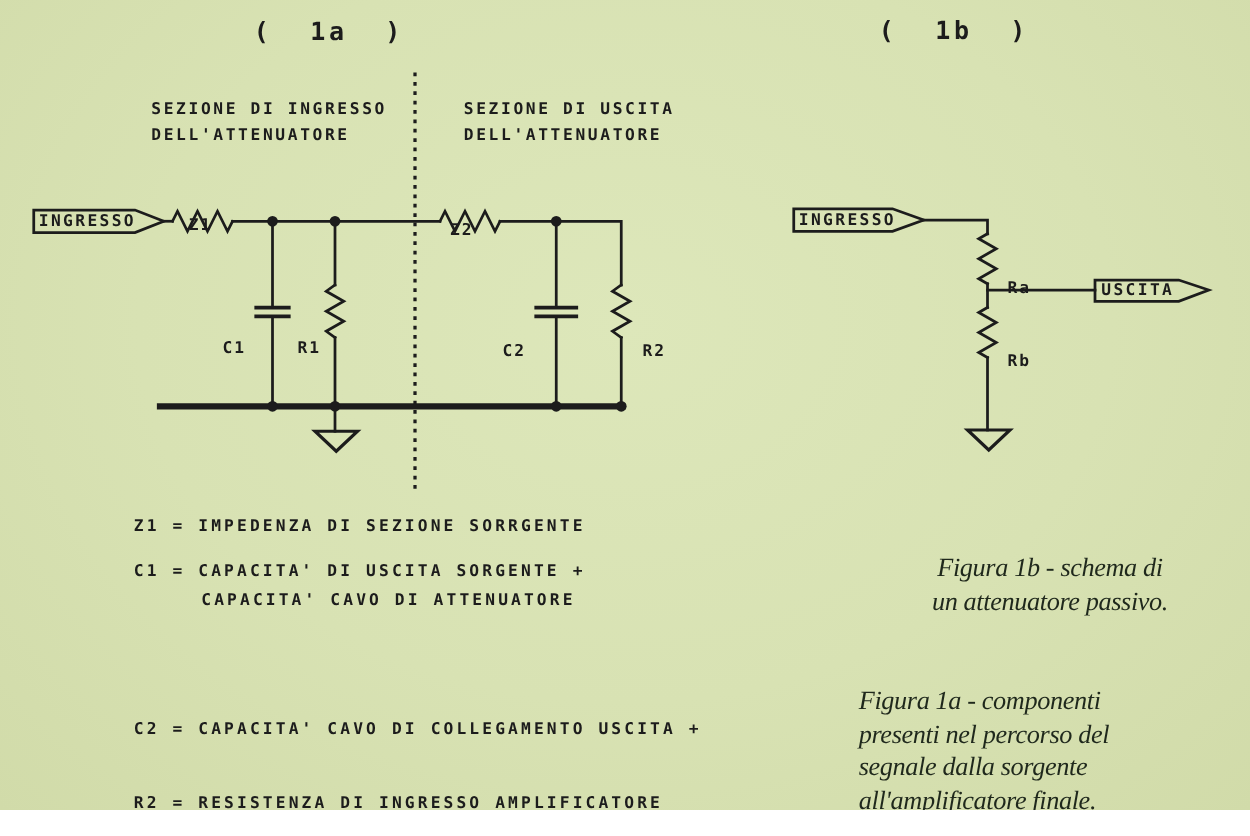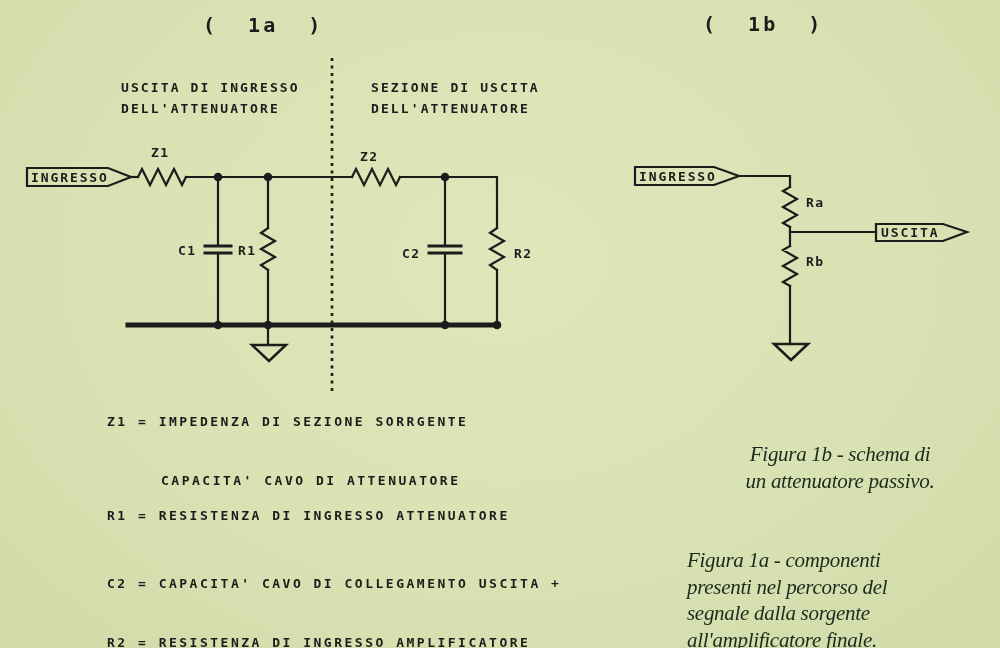--- a/index.html
+++ b/index.html
@@ -15,21 +15,21 @@
     position:absolute;
     font-family:"DejaVu Sans Mono", monospace;
     font-weight:bold;
     color:#1c1c1c;
     font-size:13px;
     letter-spacing:2.1px;
     white-space:pre;
     line-height:1;
   }
   .title{font-size:20px;letter-spacing:3px;}
-  .lbl{letter-spacing:1.5px;}
+  .lbl{letter-spacing:1.5px;margin-top:28px;}
   .tagtext{font-size:13px;letter-spacing:1.9px;}
   .legend{left:107px;letter-spacing:2.5px;}
   .legend.indent{left:161px;}
   .caption{
     position:absolute;
     font-family:"Liberation Serif", serif;
     font-style:italic;
     color:#1f281c;
     font-size:21px;
     letter-spacing:-0.3px;
@@ -90,42 +90,42 @@
       <circle cx="218" cy="325" r="4.3"></circle>
       <circle cx="268" cy="325" r="4.3"></circle>
       <circle cx="445" cy="325" r="4.3"></circle>
       <circle cx="497" cy="325" r="4.3"></circle>
     </g>
   </svg>
 
   <div class="mono title" style="left:203px;top:15px">(  1a  )</div>
   <div class="mono title" style="left:703px;top:14px">(  1b  )</div>
 
-  <div class="mono" style="left:121px;top:81px">USCITA DI INGRESSO</div>
+  <div class="mono" style="left:121px;top:81px">SEZIONE DI INGRESSO</div>
   <div class="mono" style="left:121px;top:102px">DELL'ATTENUATORE</div>
   <div class="mono" style="left:371px;top:81px">SEZIONE DI USCITA</div>
   <div class="mono" style="left:371px;top:102px">DELL'ATTENUATORE</div>
 
   <div class="mono tagtext" style="left:31px;top:171px">INGRESSO</div>
   <div class="mono tagtext" style="left:639px;top:170px">INGRESSO</div>
   <div class="mono tagtext" style="left:881px;top:226px">USCITA</div>
 
   <div class="mono lbl" style="left:151px;top:146px">Z1</div>
   <div class="mono lbl" style="left:360px;top:150px">Z2</div>
   <div class="mono lbl" style="left:178px;top:244px">C1</div>
   <div class="mono lbl" style="left:238px;top:244px">R1</div>
   <div class="mono lbl" style="left:402px;top:247px">C2</div>
   <div class="mono lbl" style="left:514px;top:247px">R2</div>
 
   <div class="mono lbl" style="left:806px;top:196px">Ra</div>
   <div class="mono lbl" style="left:806px;top:255px">Rb</div>
 
   <div class="mono legend" style="top:415px">Z1 = IMPEDENZA DI SEZIONE SORRGENTE</div>
+  <div class="mono legend" style="top:451px">C1 = CAPACITA' DI USCITA SORGENTE +</div>
   <div class="mono legend indent" style="top:474px">CAPACITA' CAVO DI ATTENUATORE</div>
-  <div class="mono legend" style="top:509px">R1 = RESISTENZA DI INGRESSO ATTENUATORE</div>
   <div class="mono legend" style="top:577px">C2 = CAPACITA' CAVO DI COLLEGAMENTO USCITA +</div>
   <div class="mono legend" style="top:636px">R2 = RESISTENZA DI INGRESSO AMPLIFICATORE</div>
 
   <div class="caption center" style="left:695px;top:441px;width:290px">
     <div>Figura 1b - schema di</div>
     <div>un attenuatore passivo.</div>
   </div>
   <div class="caption" style="left:687px;top:547px">
     <div>Figura 1a - componenti</div>
     <div>presenti nel percorso del</div>

